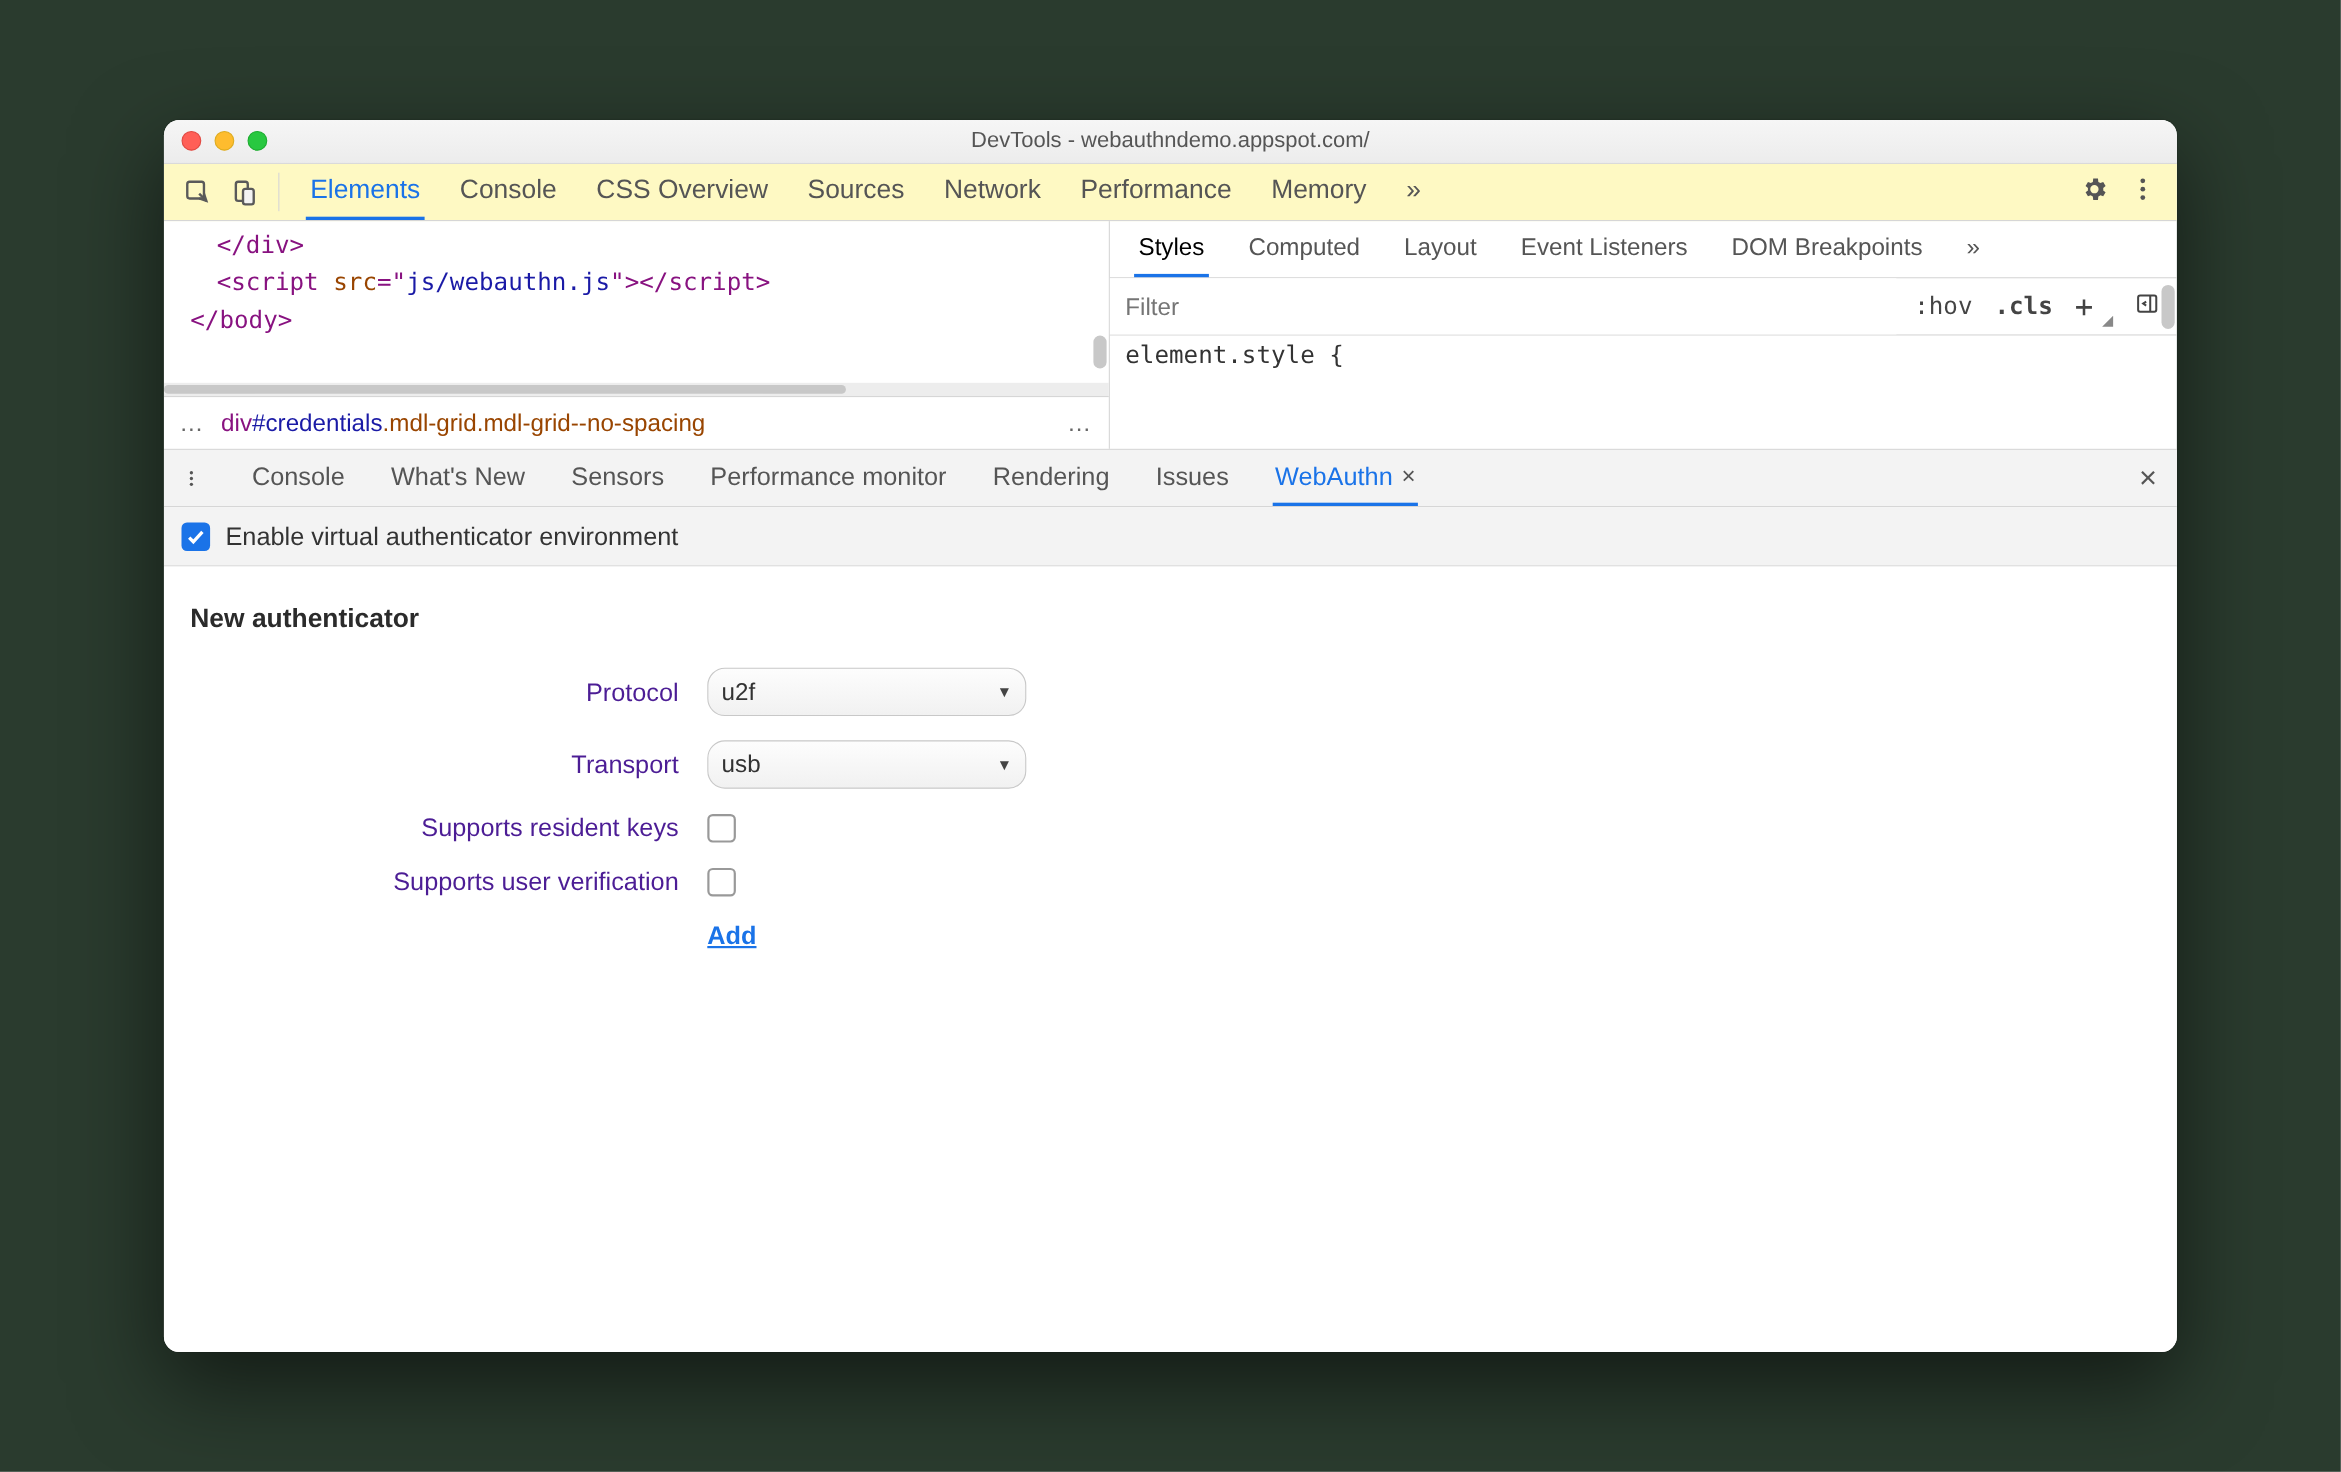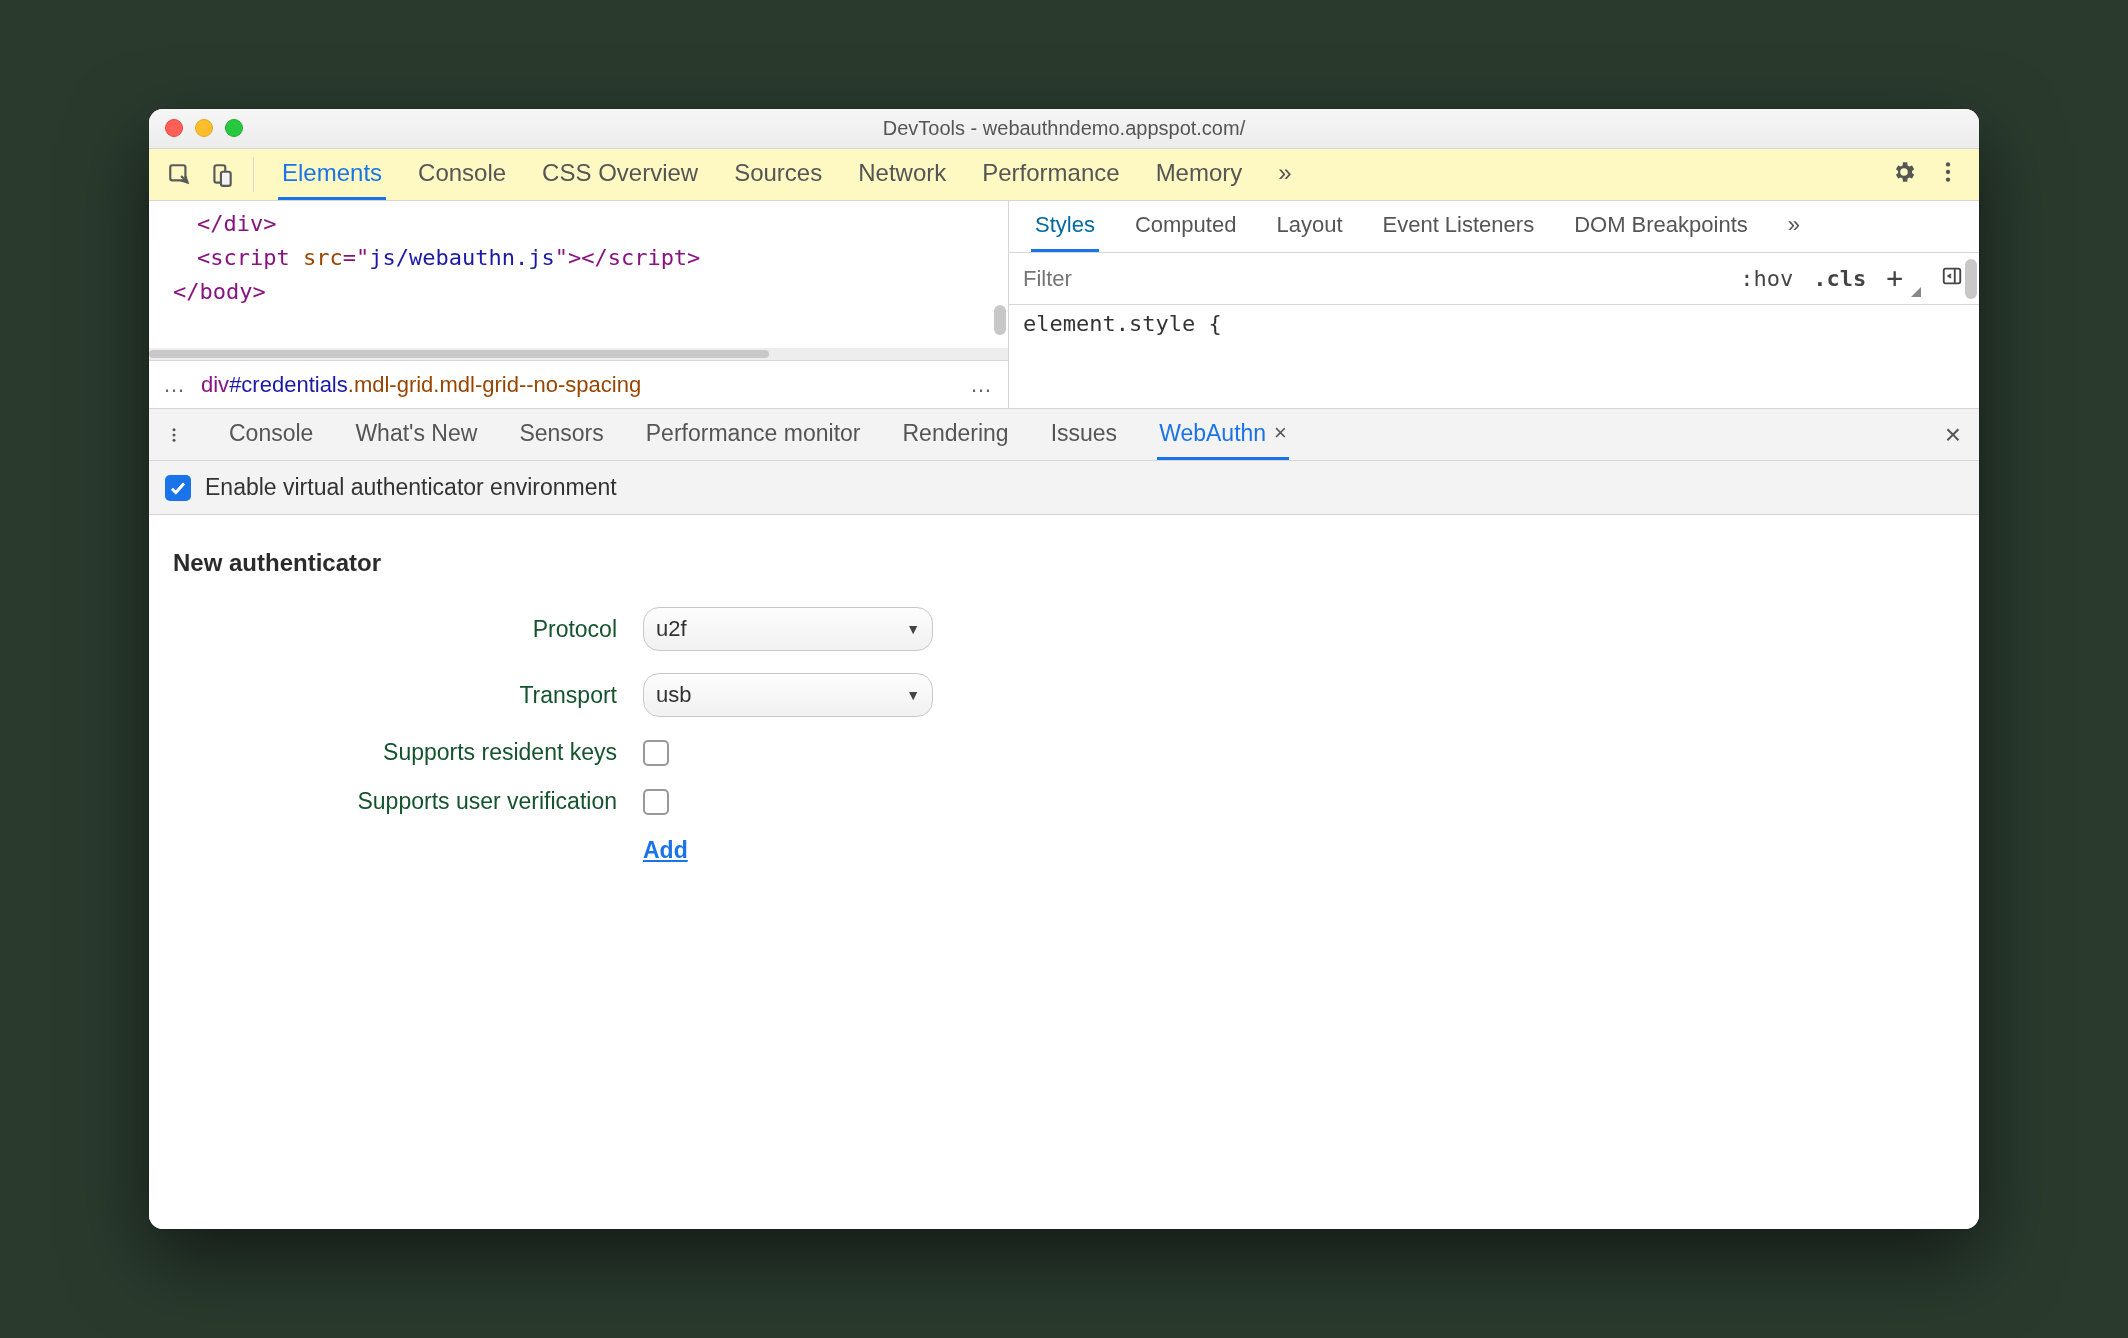--- a/index.html
+++ b/index.html
@@ -76,21 +76,21 @@
   height: 48px; border-top: 1px solid #d6d6d6; display: flex; align-items: center;
   padding: 0 14px; gap: 14px; font-size: 22px;
 }
 .crumb-dots { color: #666; letter-spacing: 2px; }
 .crumb-text .el { color: #881280; }
 .crumb-text .id { color: #1a1aa6; }
 .crumb-text .cls { color: #994500; }
 .right-pane { flex: 1; display: flex; flex-direction: column; position: relative; }
 .right-tabs { height: 52px; display: flex; align-items: stretch; gap: 32px; padding: 0 22px; border-bottom: 1px solid #d6d6d6; }
 .right-tab { display: flex; align-items: center; font-size: 22px; color: #555; border-bottom: 3px solid transparent; padding: 0 4px; cursor: pointer; }
-.right-tab.active { color: #0369a1; border-bottom-color: #1a73e8; }
+.right-tab.active { color: #000000; border-bottom-color: #1a73e8; }
 .right-tabs .more { display:flex; align-items:center; color:#555; }
 .filter-row { height: 52px; display: flex; align-items: center; border-bottom: 1px solid #d6d6d6; }
 .filter-input {
   flex: 1; height: 100%; border: none; outline: none; font-size: 22px;
   padding: 0 14px; background: #fff; color: #737373;
 }
 .filter-actions { display: flex; align-items: center; gap: 20px; padding: 0 16px; color: #444; font-family: Menlo, Consolas, monospace; }
 .filter-actions .mono { font-family: Menlo, Consolas, monospace; font-size: 22px; }
 .filter-actions .plus { font-size: 28px; font-weight: 300; }
 .filter-actions svg { width: 22px; height: 22px; }
@@ -116,21 +116,21 @@
   display: flex; align-items: center; justify-content: center; color: #fff;
 }
 .checkbox svg { width: 18px; height: 18px; }
 .checkbox.empty {
   width: 26px; height: 26px; border: 2px solid #999; border-radius: 5px; background: #fff;
 }
 .enable-label { font-size: 23px; color: #333; }
 .content { flex: 1; background: #fff; padding: 34px 24px; }
 .section-title { font-size: 24px; font-weight: 700; color: #2b2b2b; margin-bottom: 30px; }
 .form { display: grid; grid-template-columns: 470px auto; row-gap: 22px; align-items: center; }
-.form-label { text-align: right; padding-right: 26px; font-size: 23px; color: #14532d; }
+.form-label { text-align: right; padding-right: 26px; font-size: 23px; color: #4c1d95; }
 .select {
   width: 290px; height: 44px; border: 1px solid #c8c8c8; border-radius: 16px;
   background: linear-gradient(#fdfdfd,#f1f1f1); display:flex; align-items:center;
   padding: 0 12px; justify-content: space-between; font-size: 22px; cursor:pointer;
 }
 .select .caret { font-size: 14px; color:#444; }
 .add-link { color: #1a73e8; text-decoration: underline; font-weight: 700; font-size: 23px; cursor:pointer; }
 </style>
 </head>
 <body>

